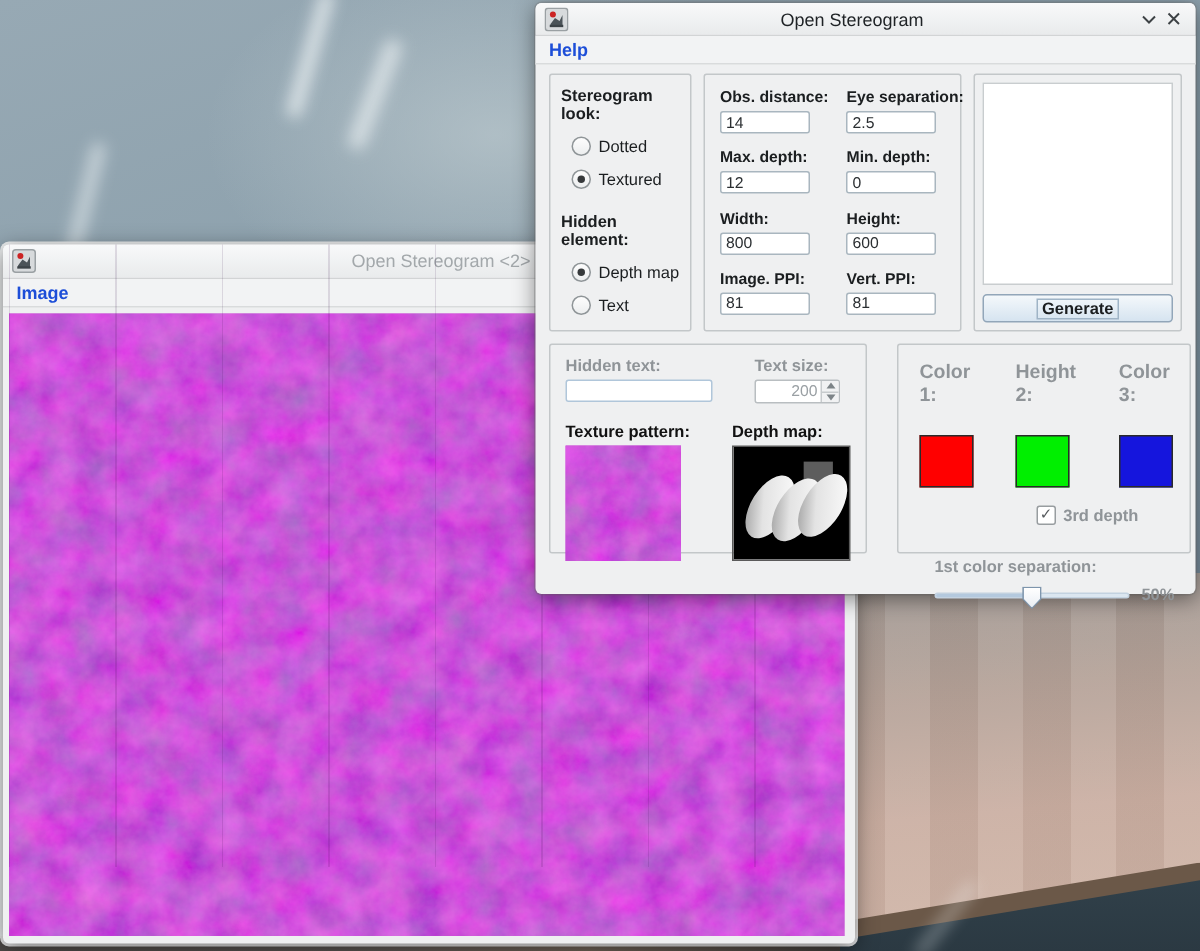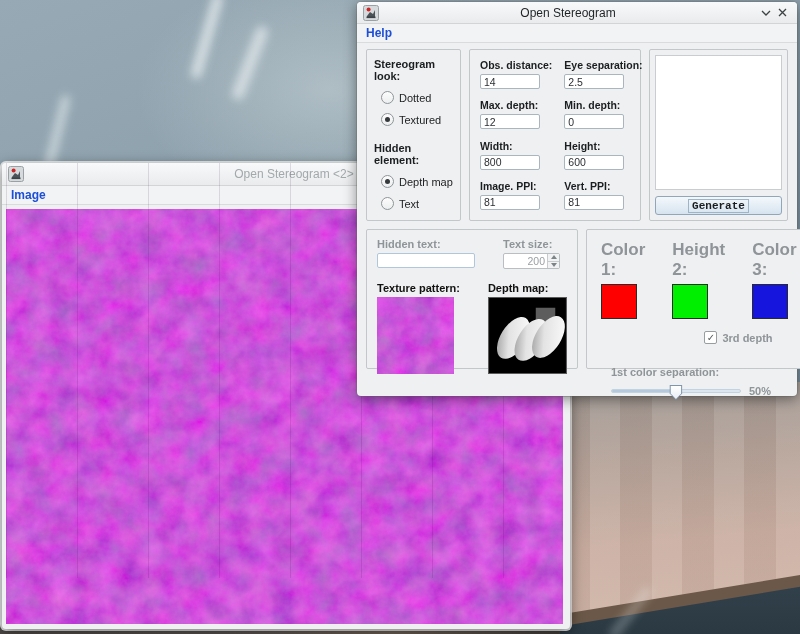--- a/index.html
+++ b/index.html
@@ -40,21 +40,21 @@
   .appicon { width:16px; height:16px; flex:0 0 16px; }
   .tb-btn { width:17px; height:16px; display:flex; align-items:center; justify-content:center; color:#3d4245; }
   .menubar { height:19px; display:flex; align-items:center; padding:0 9px; gap:14px;
     background:#f2f3f4; border-bottom:1px solid #d9dbdc; }
   .menu-item { font-size:12px; font-weight:bold; color:#1d4ed8; }
 
   
   #dialog { left:357px; top:2px; width:440px; height:394px; z-index:20; }
   .content { padding:6px 9px; }
   .row-top { display:flex; gap:8px; height:172px; }
-  .row-bot { display:flex; gap:8px; height:140px; margin-top:8px; }
+  .row-bot { display:flex; gap:20px; height:140px; margin-top:8px; }
   .panel { border:1px solid #c3c7c9; border-radius:2px; background:#eff0f1; }
 
   .p-look { width:95px; padding:8px 7px; }
   .sec-title { font-size:11px; font-weight:bold; color:#1b1e20; }
   .radio-row { display:flex; align-items:center; gap:5px; margin:9px 0 0 7px; }
   .radio { width:13px; height:13px; border-radius:50%; background:linear-gradient(#fdfdfd,#eceeef);
     border:1px solid #8f9598; position:relative; flex:0 0 13px; }
   .radio.sel:after { content:""; position:absolute; left:3px; top:3px; width:5px; height:5px;
     border-radius:50%; background:#36393b; }
   .radio-label { font-size:11px; font-weight:normal; color:#1b1e20; white-space:nowrap; }
@@ -62,21 +62,21 @@
 
   .p-params { width:172px; padding:9px 10px;
     display:grid; grid-template-columns:1fr 1fr; column-gap:12px; row-gap:9px; }
   .flabel { font-size:10.5px; font-weight:bold; color:#1b1e20; white-space:nowrap; margin-bottom:3px; }
   .tinput { width:60px; height:15px; border:1px solid #a9b6bf; border-radius:2px; background:#fff;
     font-family:inherit; font-size:10.5px; color:#2b2f32; padding:0 3px; display:block; }
 
   .p-output { flex:1; padding:5px; display:flex; flex-direction:column; }
   .out-box { flex:1; background:#fff; border:1px solid #c9cdcf; }
   .gen-btn { margin-top:6px; height:19px; border:1px solid #92a6b9; border-radius:3px;
-    background:linear-gradient(#f4f8fb,#d6e4f0); font-family:Liberation Mono, monospace; font-size:11px; font-weight:bold;
+    background:linear-gradient(#f4f8fb,#d6e4f0); font-family:Liberation Sans, sans-serif; font-size:11px; font-weight:bold;
     color:#1b1e20; display:flex; align-items:center; justify-content:center; cursor:default; }
   .gen-btn span { border:1px solid #9fb4c6; padding:0 3px; }
 
   .p-text { width:212px; padding:8px 10px; }
   .tp-row1 { display:flex; }
   .dis-label { font-size:11px; font-weight:bold; color:#8f9498; white-space:nowrap; margin-bottom:3px; }
   .hidden-field { width:98px; height:15px; border:1px solid #b0c6da; border-radius:2px; background:#fff;
     font-family:inherit; font-size:10.5px; padding:0 3px; display:block; }
   .size-col { margin-left:28px; }
   .spinner { width:57px; height:16px; display:flex; border:1px solid #b9bec1; border-radius:2px; background:#fff; }
@@ -90,21 +90,21 @@
   .arr-dn { width:0; height:0; border-left:3px solid transparent; border-right:3px solid transparent;
     border-top:4px solid #7d8488; }
   .tp-row2 { display:flex; margin-top:13px; }
   .thumb-col2 { margin-left:28px; }
   .tex-thumb { width:77px; height:77px; margin-top:3px; display:block; }
   .dm-thumb { width:79px; height:77px; margin-top:3px; display:block; border:1px solid #5a5a5a; }
   .black-label { font-size:11px; font-weight:bold; color:#111; white-space:nowrap; }
 
   .p-colors { flex:1; padding:10px 10px 8px; display:flex; flex-direction:column; }
   .swatch-row { display:flex; gap:27px; padding-left:4px; }
-  .swatch-label { font-size:17px; font-weight:bold; color:#8f9498; margin-bottom:4px; }
+  .swatch-label { font-size:13px; font-weight:bold; color:#8f9498; margin-bottom:20px; }
   .swatch { width:36px; height:35px; border:1px solid #2a2a2a; }
   .chk-row { display:flex; align-items:center; gap:5px; justify-content:flex-end;
     margin-top:12px; margin-right:24px; }
   .checkbox { width:13px; height:13px; background:#fff; border:1px solid #989da0; border-radius:2px;
     display:flex; align-items:center; justify-content:center; font-size:10px; color:#55595c;
     line-height:1; font-family:"DejaVu Sans",sans-serif; }
   .chk-label { font-size:11px; font-weight:bold; color:#8f9498; }
   .slider-sec { margin-top:22px; padding-left:14px; }
   .slider-row { display:flex; align-items:center; margin-top:7px; }
   .track { position:relative; width:130px; height:4px; border-radius:2px; background:#dbe6f0;

